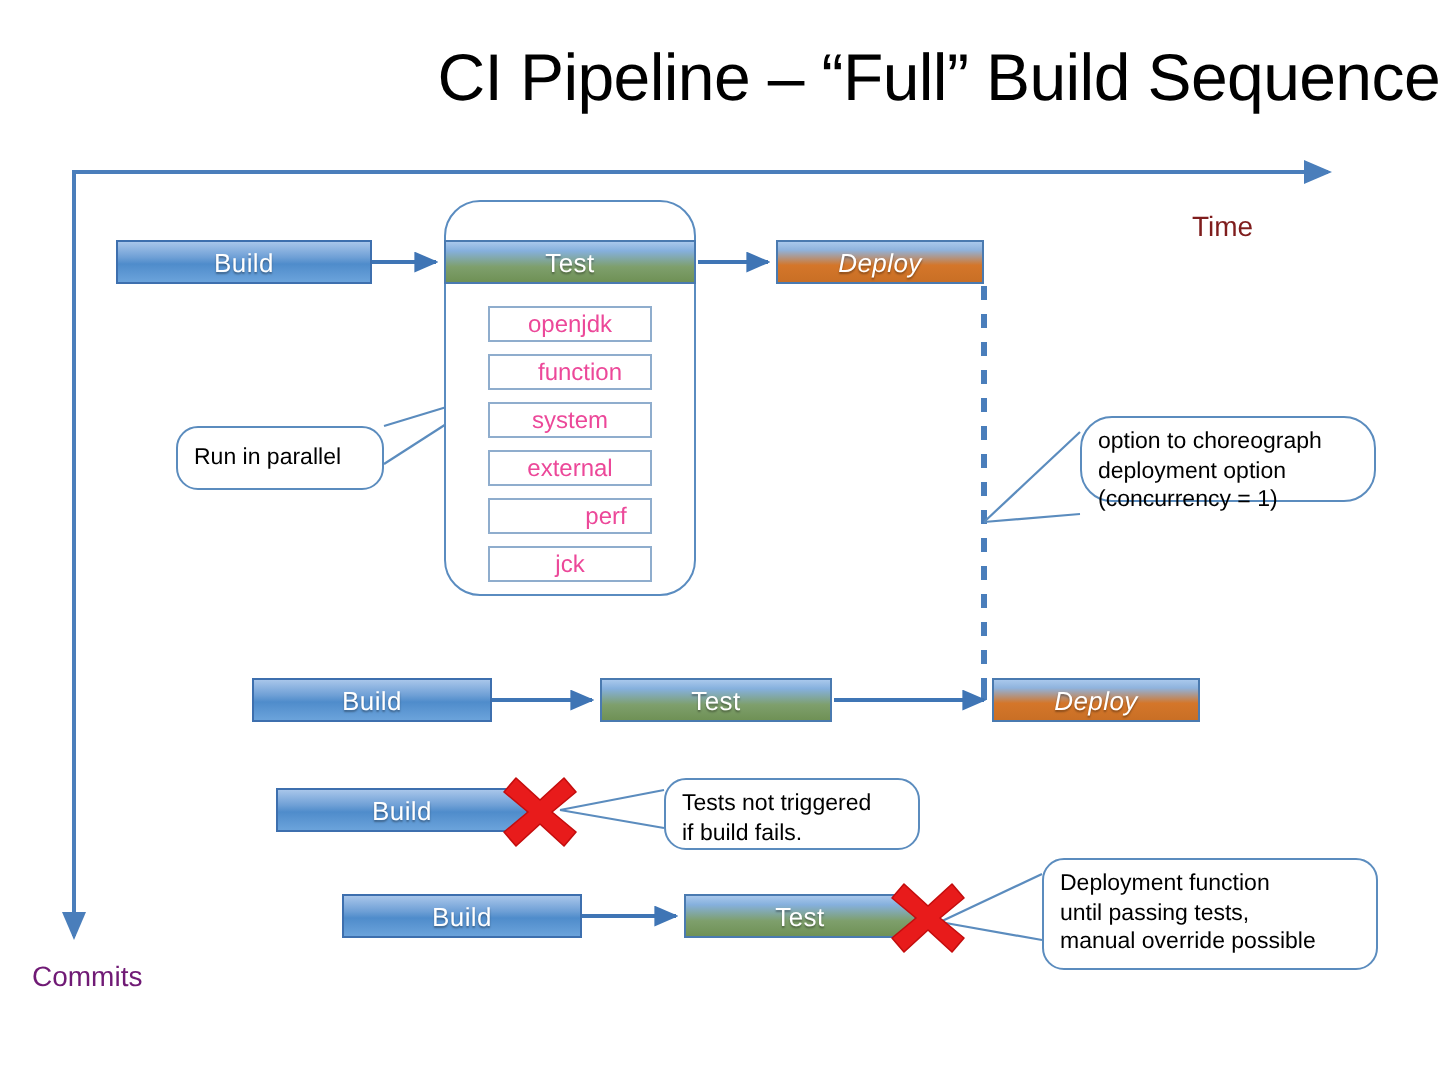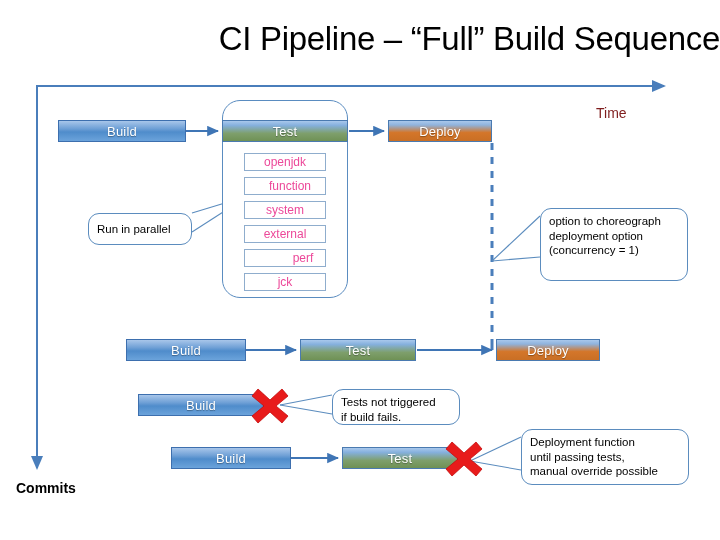--- a/index.html
+++ b/index.html
@@ -48,22 +48,21 @@
     left: 596px;
     top: 105px;
     font-size: 14px;
     color: #7f1d1d;
   }
   #commits-label {
     position: absolute;
     left: 16px;
     top: 480px;
     font-size: 14px;
-    color: #000000;
-    font-weight: bold;
+    color: #701a75;
   }
 
   
   .stage {
     position: absolute;
     box-sizing: border-box;
     border: 1px solid #4472a8;
     color: #ffffff;
     font-size: 13px;
     line-height: 1;
@@ -77,20 +76,21 @@
     background: linear-gradient(to bottom, #a8c6ea 0%, #6fa0d6 38%, #4f8ccb 55%, #6ba3db 100%);
     border-color: #3d6fae;
   }
   .stage.test {
     background: linear-gradient(to bottom, #a9c8ec 0%, #85b0dd 22%, #7e9f6c 62%, #6f9155 100%);
     border-color: #4a7ab0;
   }
   .stage.deploy {
     background: linear-gradient(to bottom, #a9c8ec 0%, #8fb3dd 20%, #d4762a 58%, #c96f25 100%);
     border-color: #4a7ab0;
+    font-style: italic;
   }
 
   
   #test-group {
     position: absolute;
     left: 222px;
     top: 100px;
     width: 126px;
     height: 198px;
     box-sizing: border-box;
@@ -207,21 +207,21 @@
   <div class="subtest" style="top:225px;">external</div>
   <div class="subtest" style="top:249px;padding-left:36px;">perf</div>
   <div class="subtest" style="top:273px;">jck</div>
 
   <div class="stage deploy" style="left:388px; top:120px; width:104px; height:22px;">Deploy</div>
 
   <div class="callout center" style="left:88px; top:213px; width:104px; height:32px;">
     <span>Run in parallel</span>
   </div>
 
-  <div class="callout" style="left:540px; top:208px; width:148px; height:73px;">
+  <div class="callout" style="left:540px; top:208px; width:148px; height:43px;border-radius:16px;">
     <div>option to choreograph</div>
     <div>deployment option</div>
     <div>(concurrency = 1)</div>
   </div>
 
   <div class="stage build" style="left:126px; top:339px; width:120px; height:22px;">Build</div>
   <div class="stage test" style="left:300px; top:339px; width:116px; height:22px;">Test</div>
   <div class="stage deploy" style="left:496px; top:339px; width:104px; height:22px;">Deploy</div>
 
   <div class="stage build" style="left:138px; top:394px; width:126px; height:22px;">Build</div>

